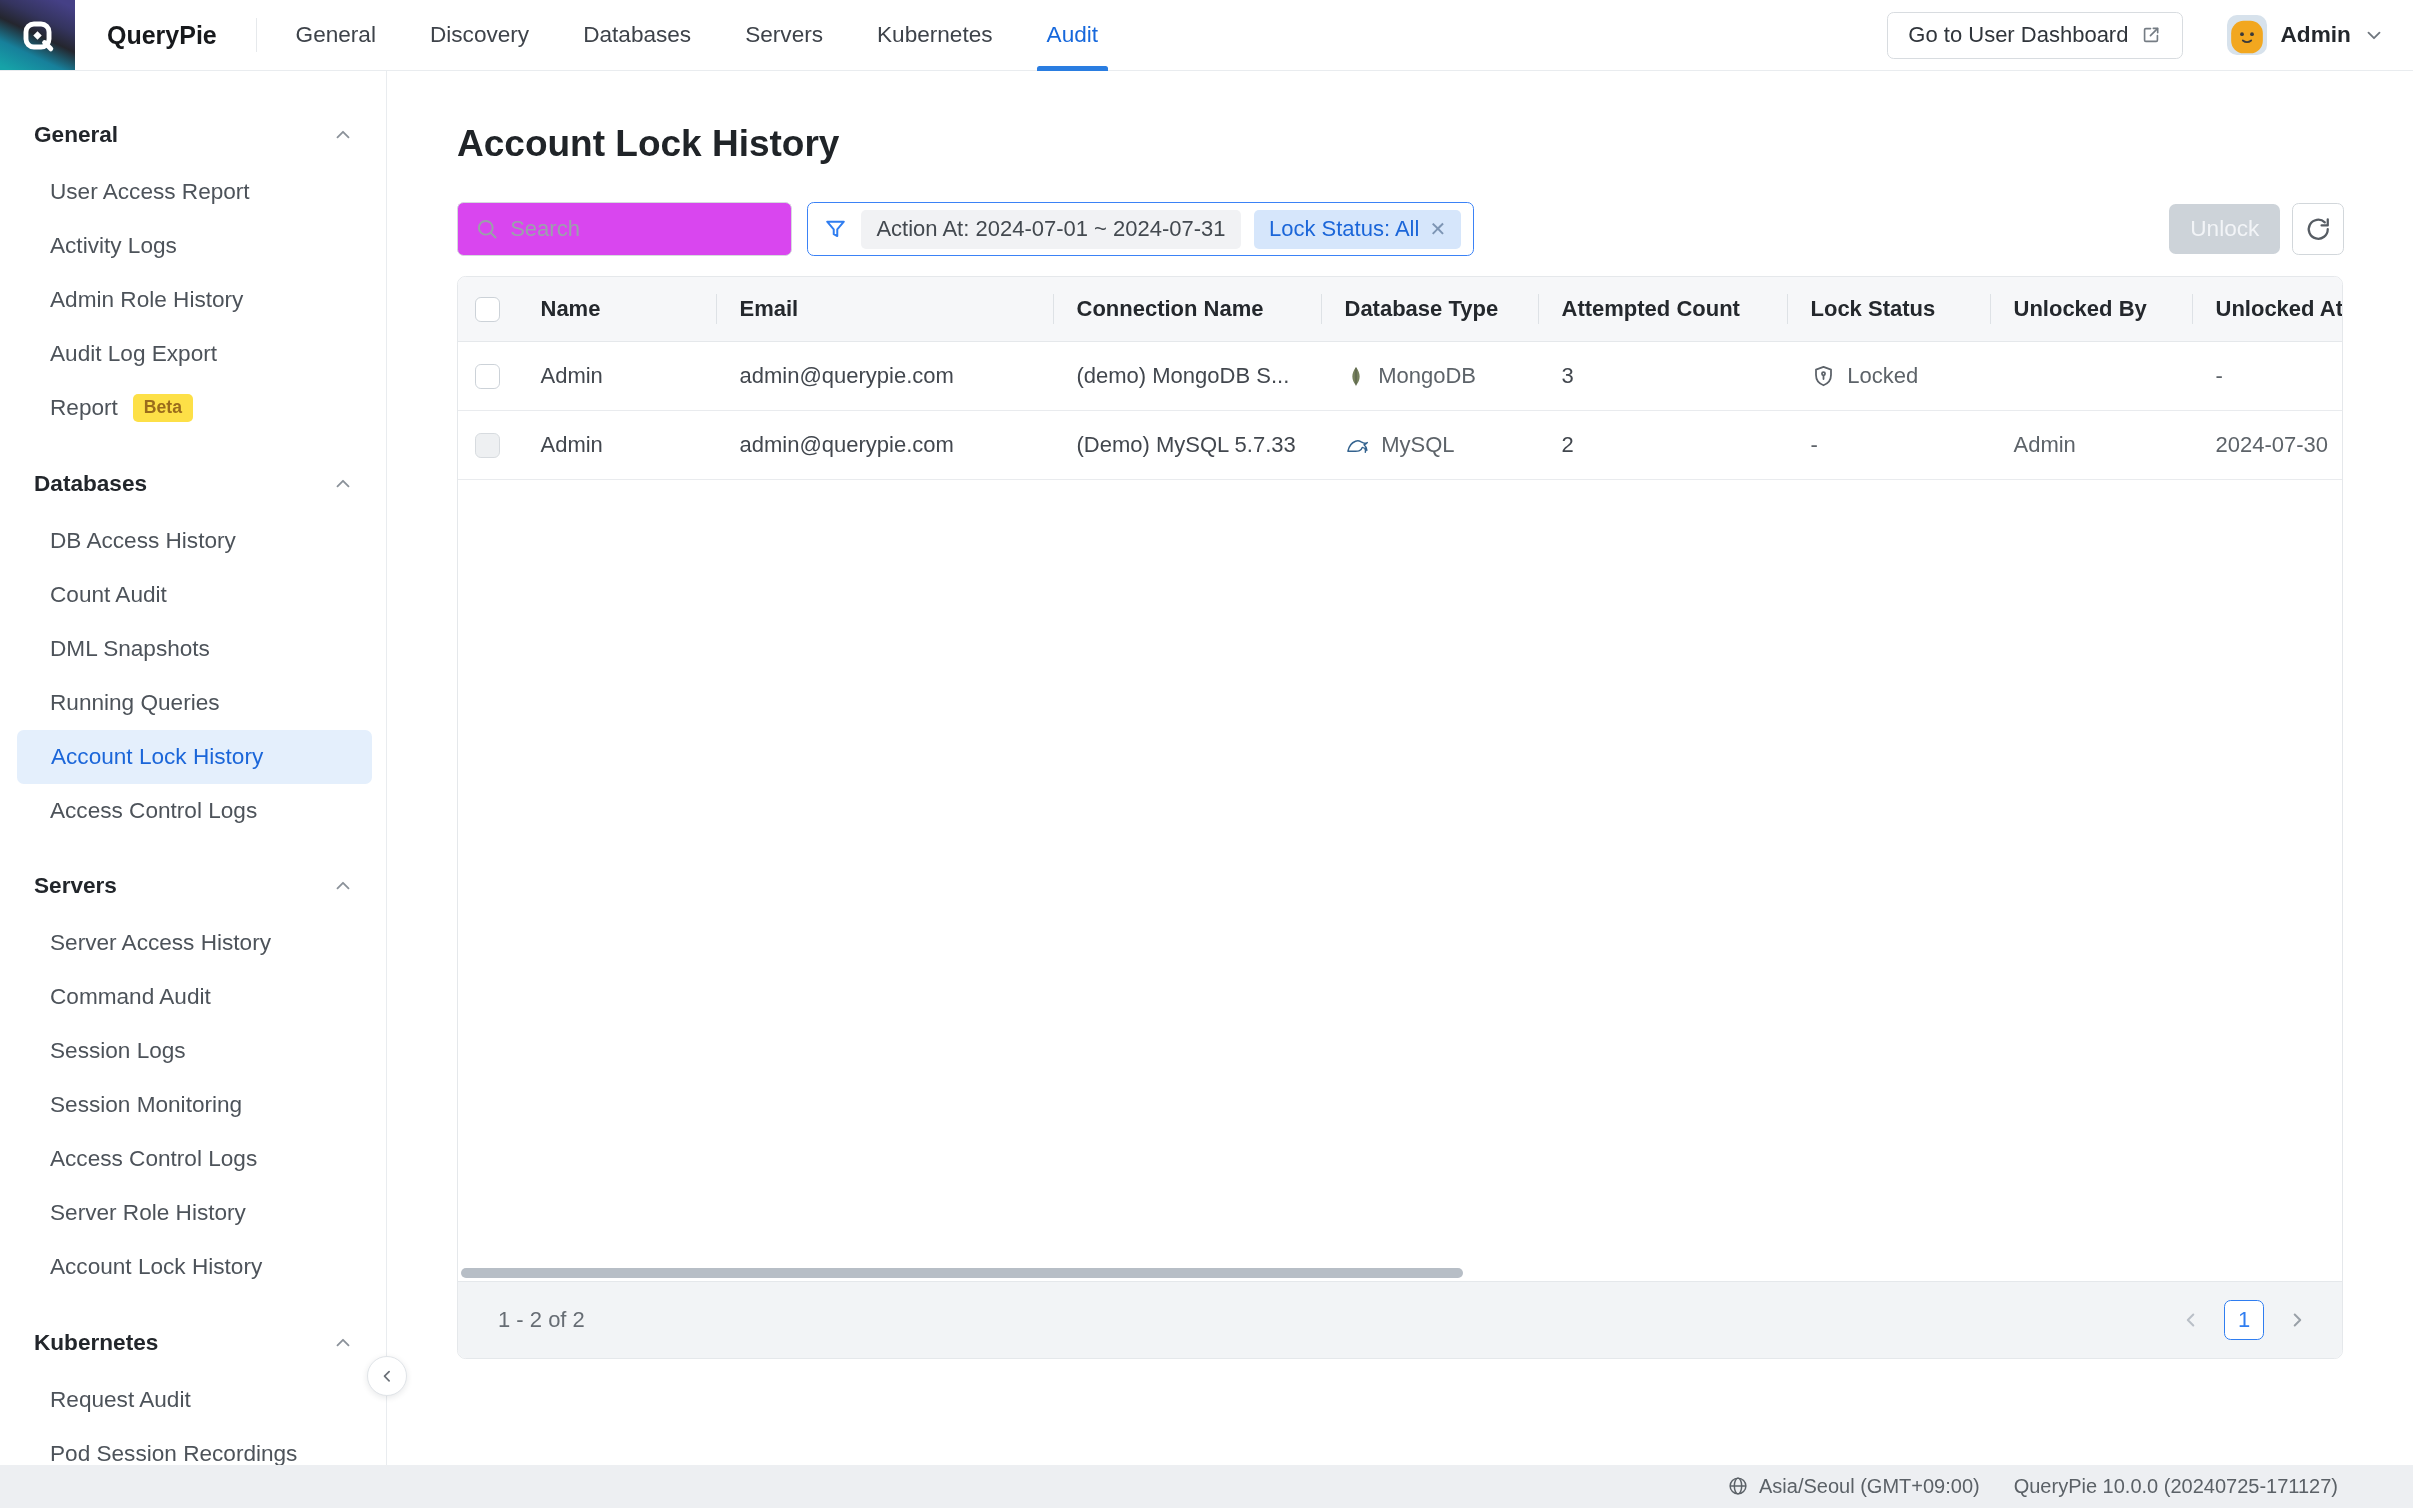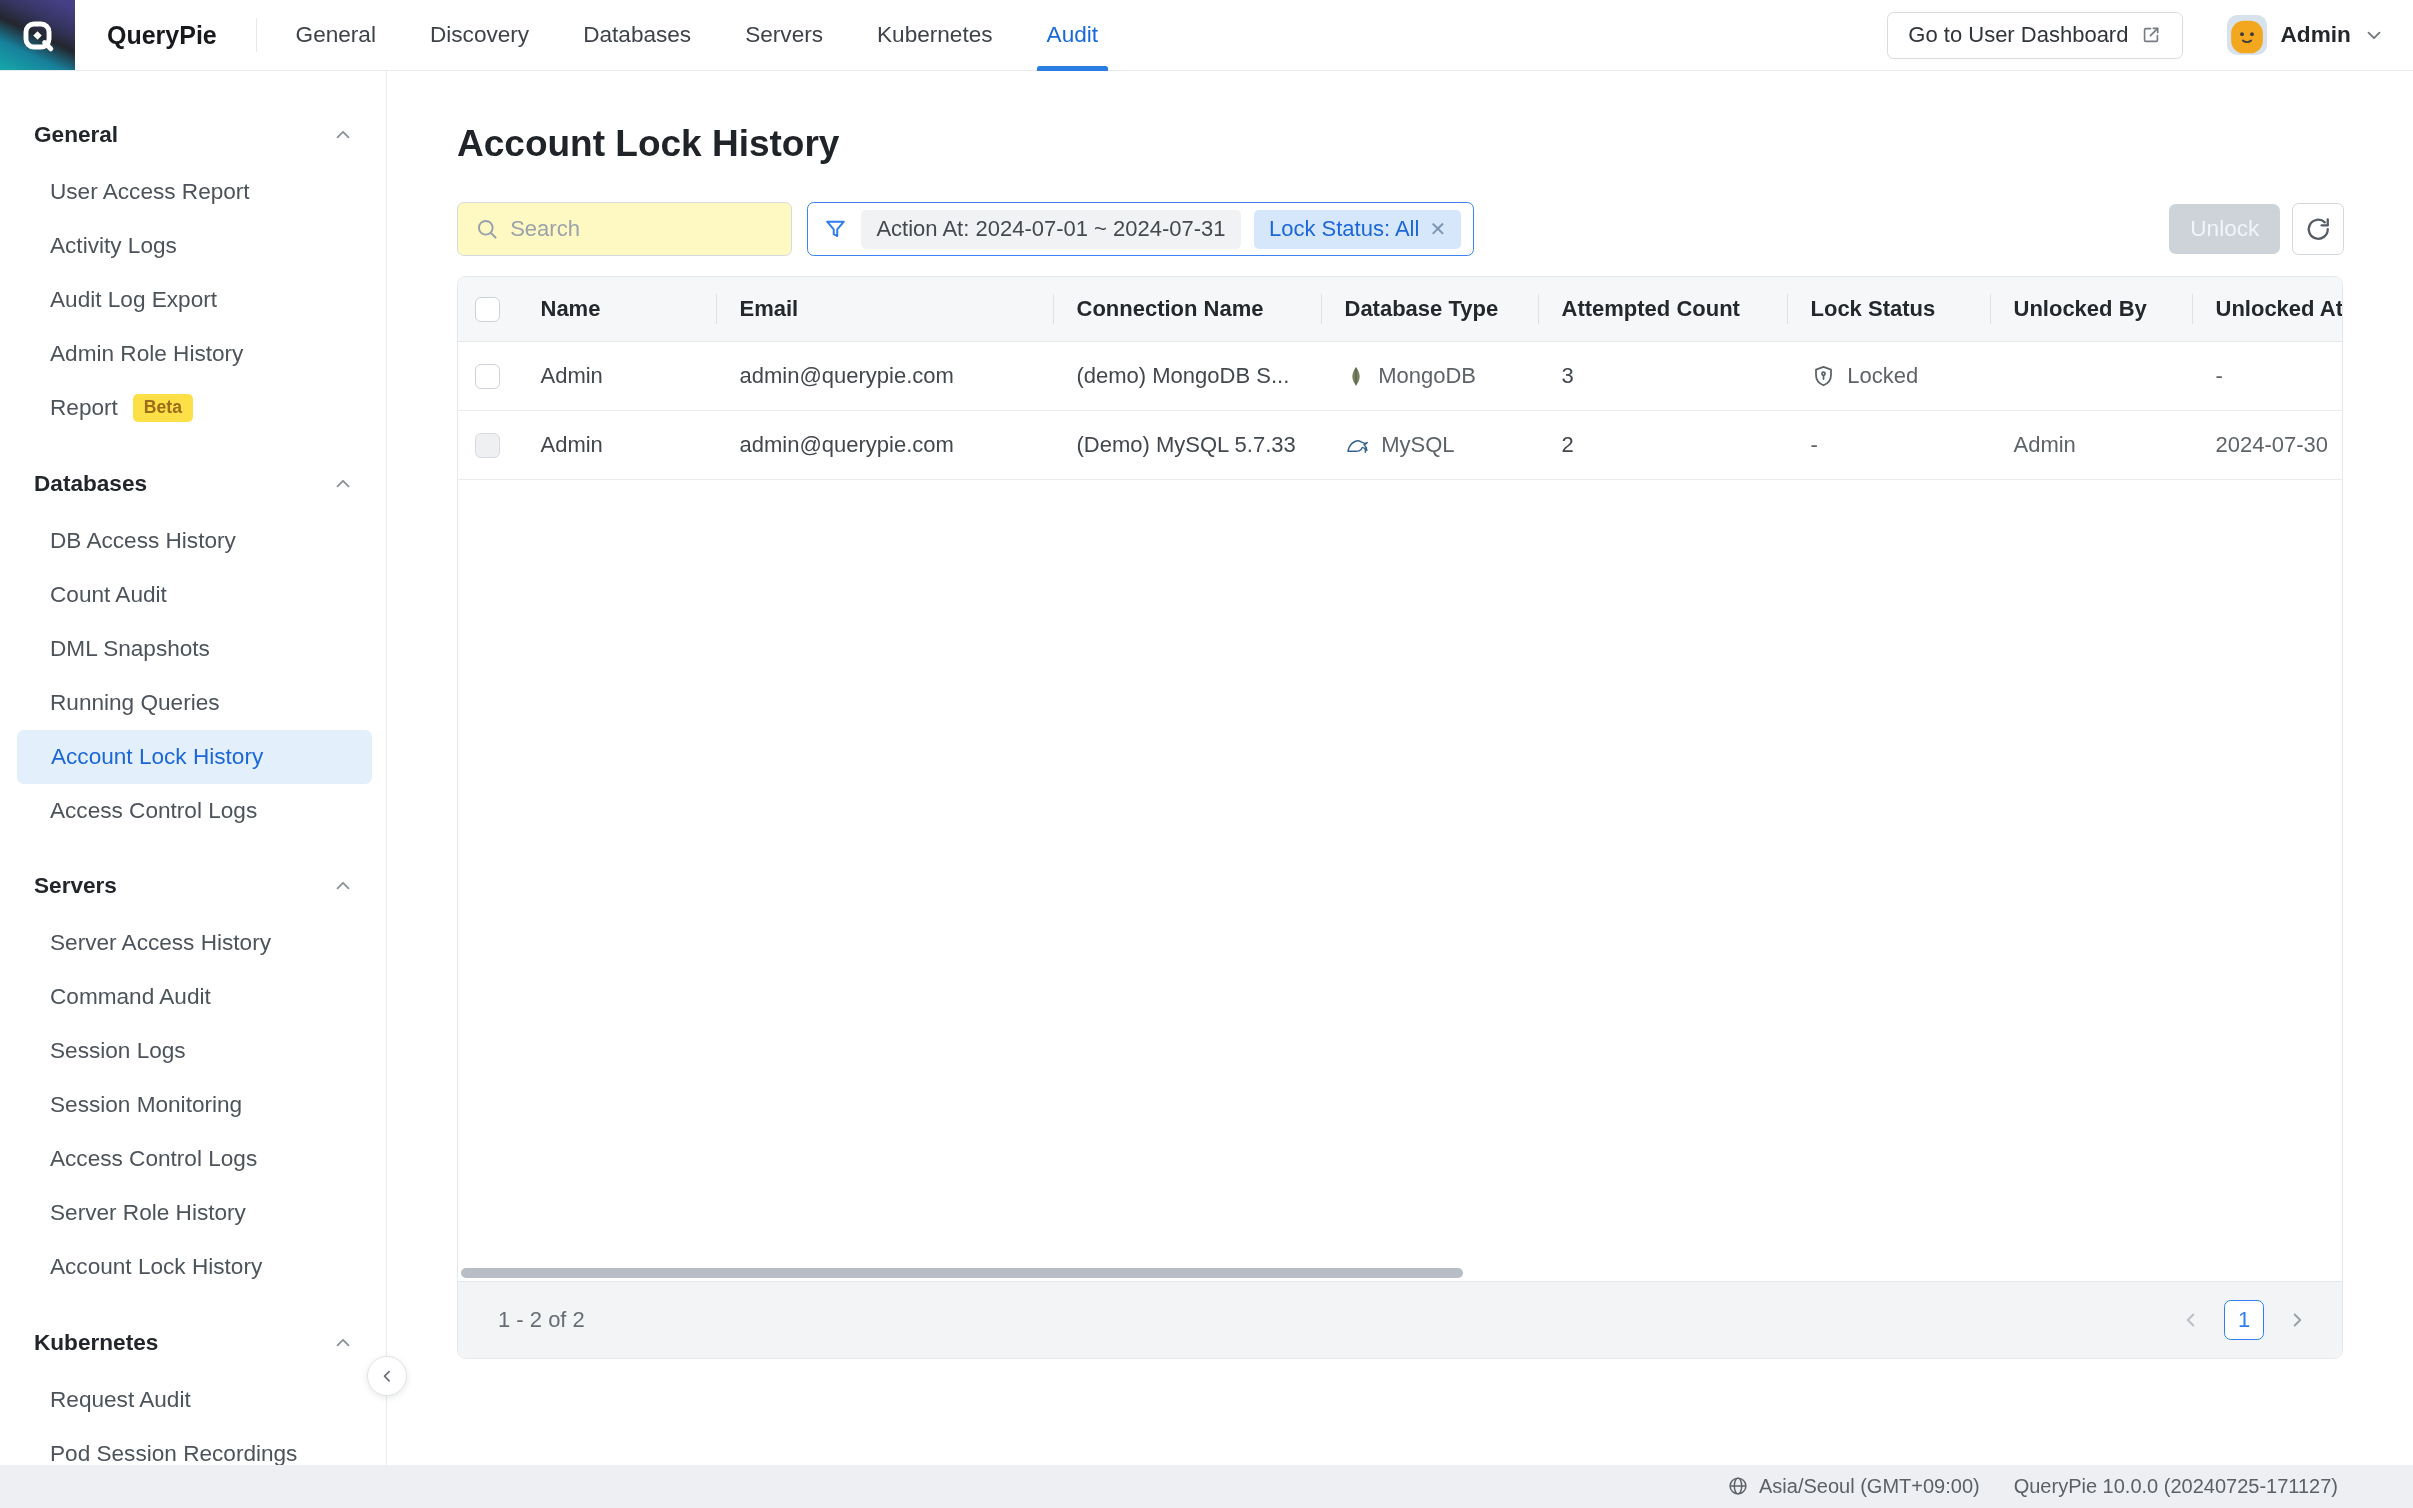--- a/index.html
+++ b/index.html
@@ -47,21 +47,21 @@
     background:#fff; border:0.8px solid #e0e4e8; box-shadow:0 1.7px 6.7px rgba(20,30,40,.10);
     display:flex; align-items:center; justify-content:center; z-index:12; cursor:pointer; }
 
   
   .main { position:absolute; left:388px; top:71px; right:0; bottom:43px; background:#fff; }
   .content { padding:0 69px; }
   .page-title { margin-top:52px; font-size:37px; font-weight:700; color:#202428; }
 
   .controls { margin-top:37px; display:flex; align-items:center; }
   .search-box { width:335px; height:54px; border:0.8px solid #d6dade; border-radius:6.7px;
-    display:flex; align-items:center; padding:0 17px; gap:11.7px; background:#fef9c3; }
+    display:flex; align-items:center; padding:0 17px; gap:11.7px; background:#d946ef; }
   .search-box input { border:none; outline:none; width:100%; font-size:22px; color:#2c3136; font-family:inherit; background:transparent; }
   .search-box input::placeholder { color:#9ba2ab; }
   .filter-box { margin-left:15px; height:54px; border:1.7px solid #3b82f6; border-radius:6.7px;
     display:flex; align-items:center; padding:0 11.7px 0 15px; gap:13.4px; background:#fff; }
   .chip { height:39px; display:flex; align-items:center; padding:0 15px; border-radius:5px; font-size:22px; white-space:nowrap;text-align:right; }
   .chip-gray { background:#f1f2f4; color:#43494f; }
   .chip-blue { background:#d6e6fb; color:#1b66d9; gap:10px; cursor:pointer; }
   .chip-close { color:#7d95b4; font-size:20px; line-height:1; cursor:pointer; }
   .controls-spacer { flex:1; }
   .unlock-btn { width:111px; height:50px; background:#cdd3d9; color:#f2f4f7; font-size:22.6px;
@@ -164,22 +164,22 @@
     <span>General</span>
     <span>
       <svg width="22" height="22" viewBox="0 0 24 24" fill="none" stroke="#8b929a" stroke-width="2" stroke-linecap="round" stroke-linejoin="round">
           <polyline points="6 14.5 12 8.5 18 14.5"></polyline>
         </svg>
     </span>
   </div>
   <div class="side-items">
     <div class="side-item">User Access Report</div>
     <div class="side-item">Activity Logs</div>
+    <div class="side-item">Admin Role History</div>
     <div class="side-item">Audit Log Export</div>
-    <div class="side-item">Admin Role History</div>
     <div class="side-item">
       <span>Report</span>
       <span class="badge">Beta</span>
     </div>
   </div>
 
   <div class="section-header">
     <span>Databases</span>
     <span>
       <svg width="22" height="22" viewBox="0 0 24 24" fill="none" stroke="#8b929a" stroke-width="2" stroke-linecap="round" stroke-linejoin="round">

